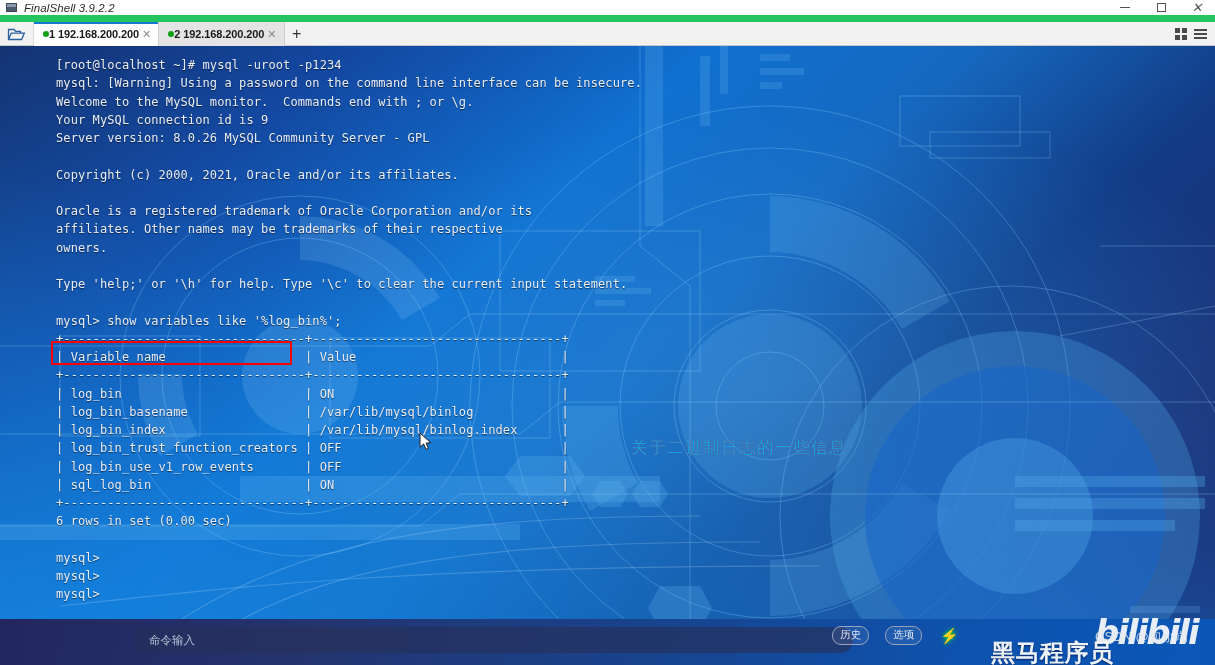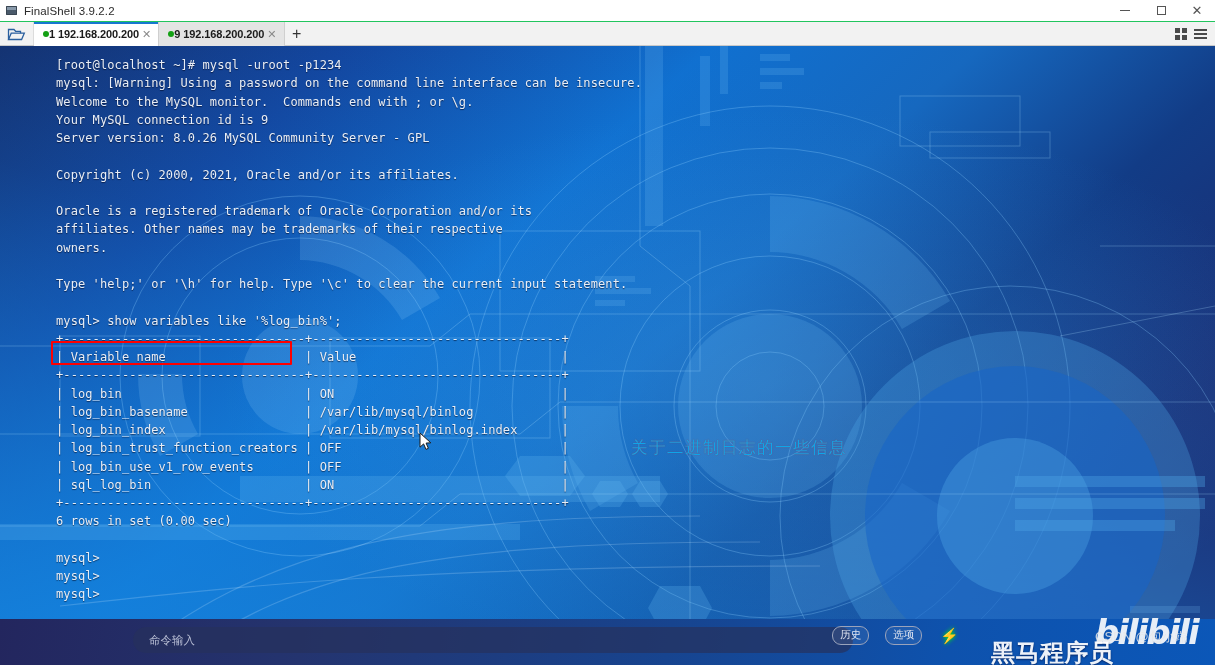--- a/index.html
+++ b/index.html
@@ -9,21 +9,22 @@
     background: #0b2a6b;
     font-family: "Liberation Sans", sans-serif;
   }
   #app { position: relative; width: 1215px; height: 665px; overflow: hidden; }
 
   
   .titlebar {
     position: absolute; top: 0; left: 0; width: 1215px; height: 22px;
     background: #ffffff;
     display: flex; align-items: center;
-    border-bottom: 1px solid #22c55e;
+    border-bottom: 7px solid #22c55e;
+    font-style: italic;
   }
   .title-icon { width: 22px; display: flex; align-items: center; justify-content: center; }
   .title-icon .sq {
     width: 11px; height: 9px; background: #4a5a6a; border-radius: 1px;
     box-shadow: inset 0 0 0 1px #3a4652;
     position: relative;
   }
   .title-icon .sq:after {
     content: ""; position: absolute; left: 1px; top: 1px; width: 9px; height: 3px; background: #8899aa;
   }
@@ -189,21 +190,21 @@
     </div>
 
     <div class="tab active">
       <span class="dot"></span>
       <span class="tab-label">1 192.168.200.200</span>
       <span class="tab-close">✕</span>
     </div>
 
     <div class="tab">
       <span class="dot"></span>
-      <span class="tab-label">9 192.168.200.200</span>
+      <span class="tab-label">2 192.168.200.200</span>
       <span class="tab-close">✕</span>
     </div>
 
     <div class="tab-add">+</div>
 
     <div class="tabbar-right">
       <span class="grid-icon">
           <i></i>
           <i></i>
           <i></i>

